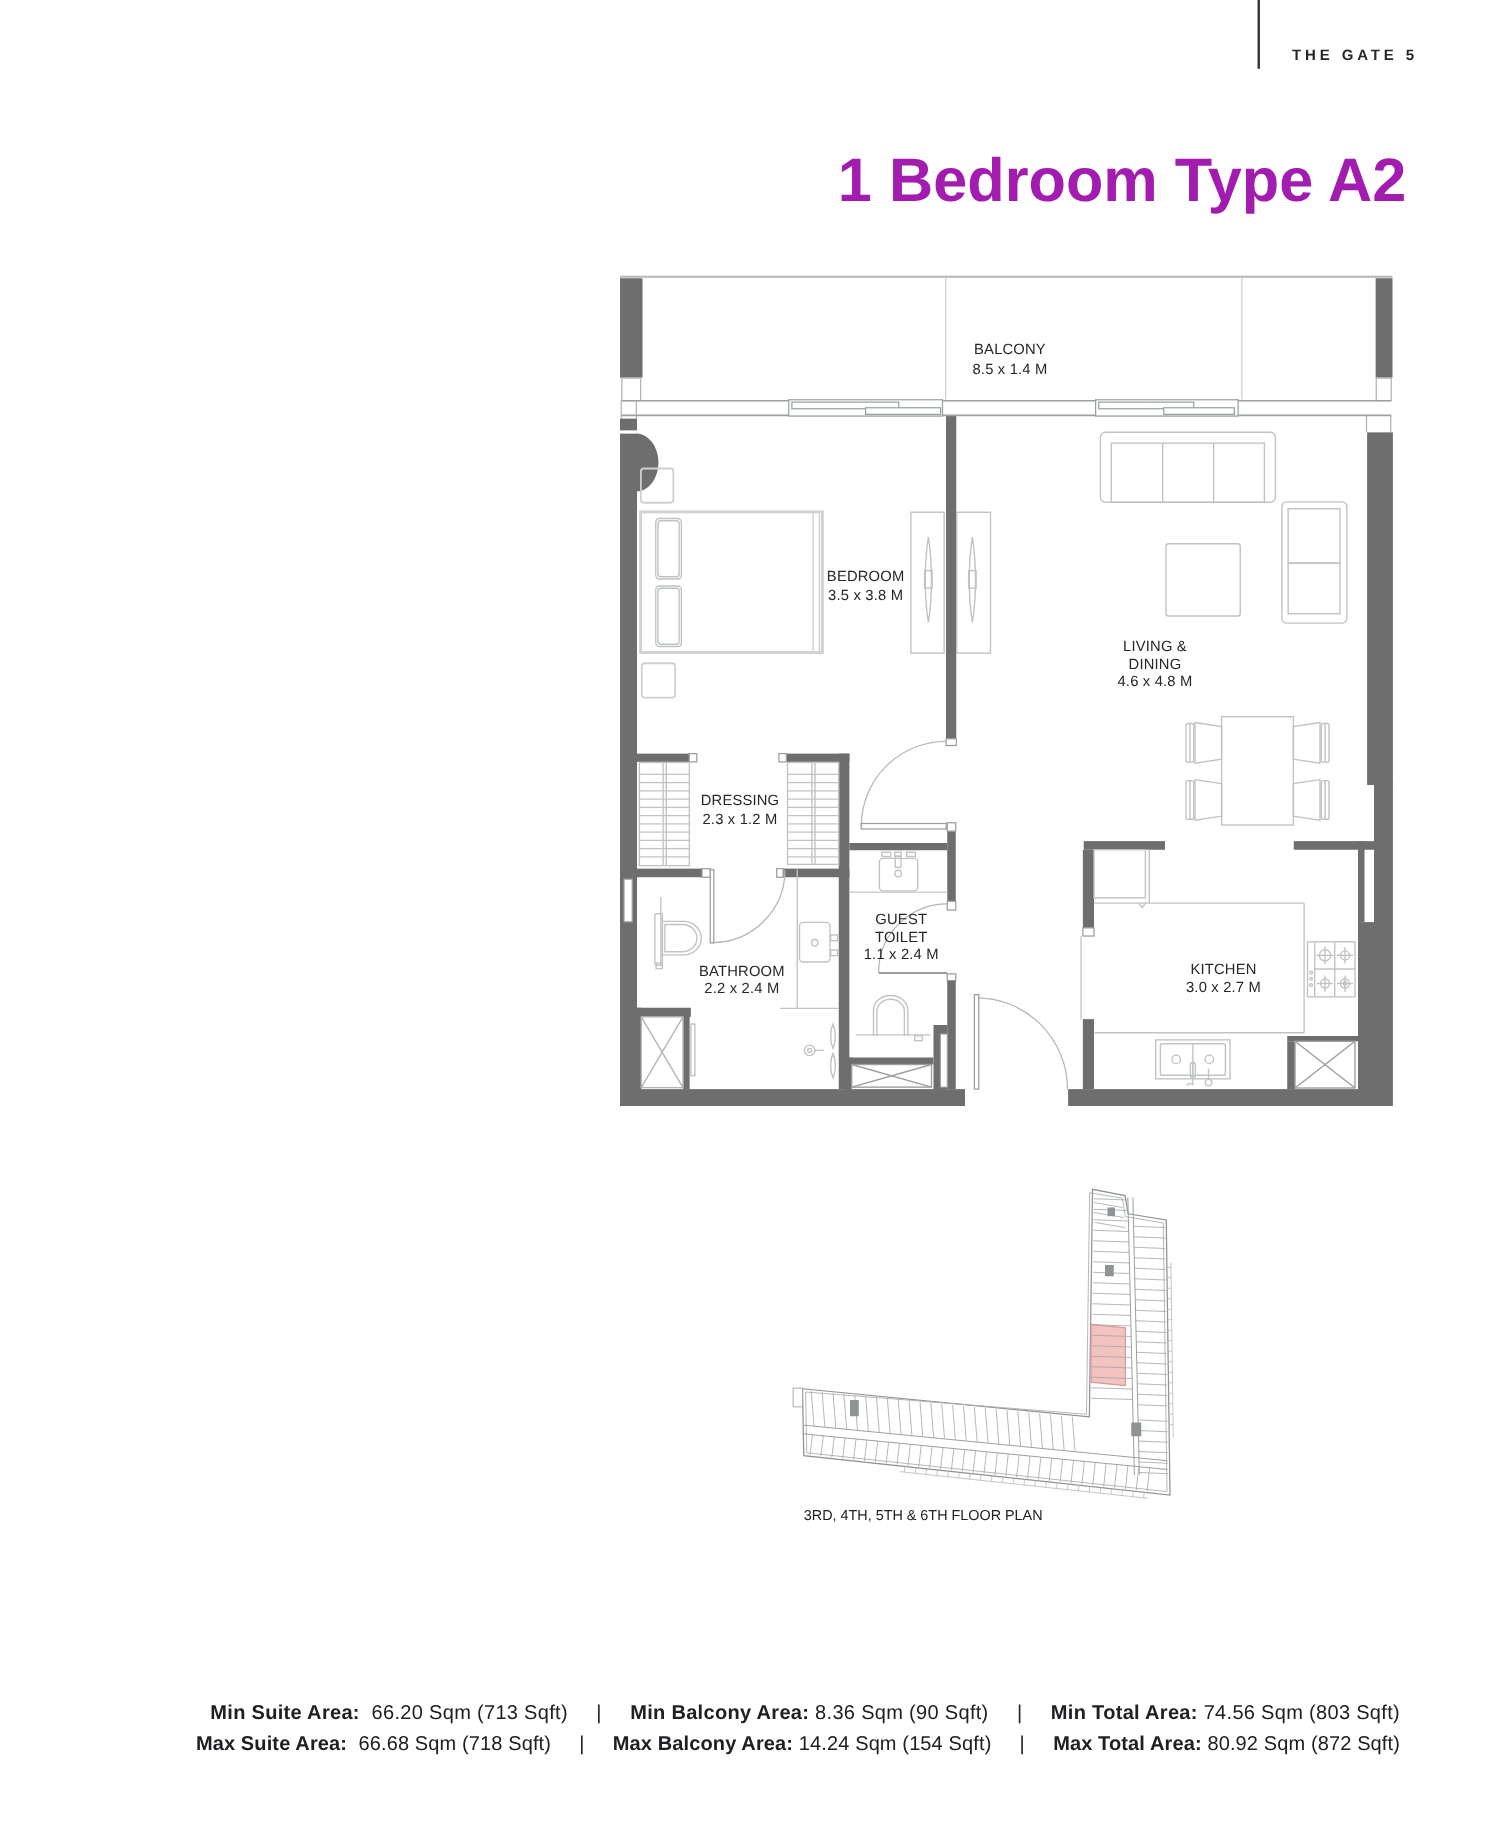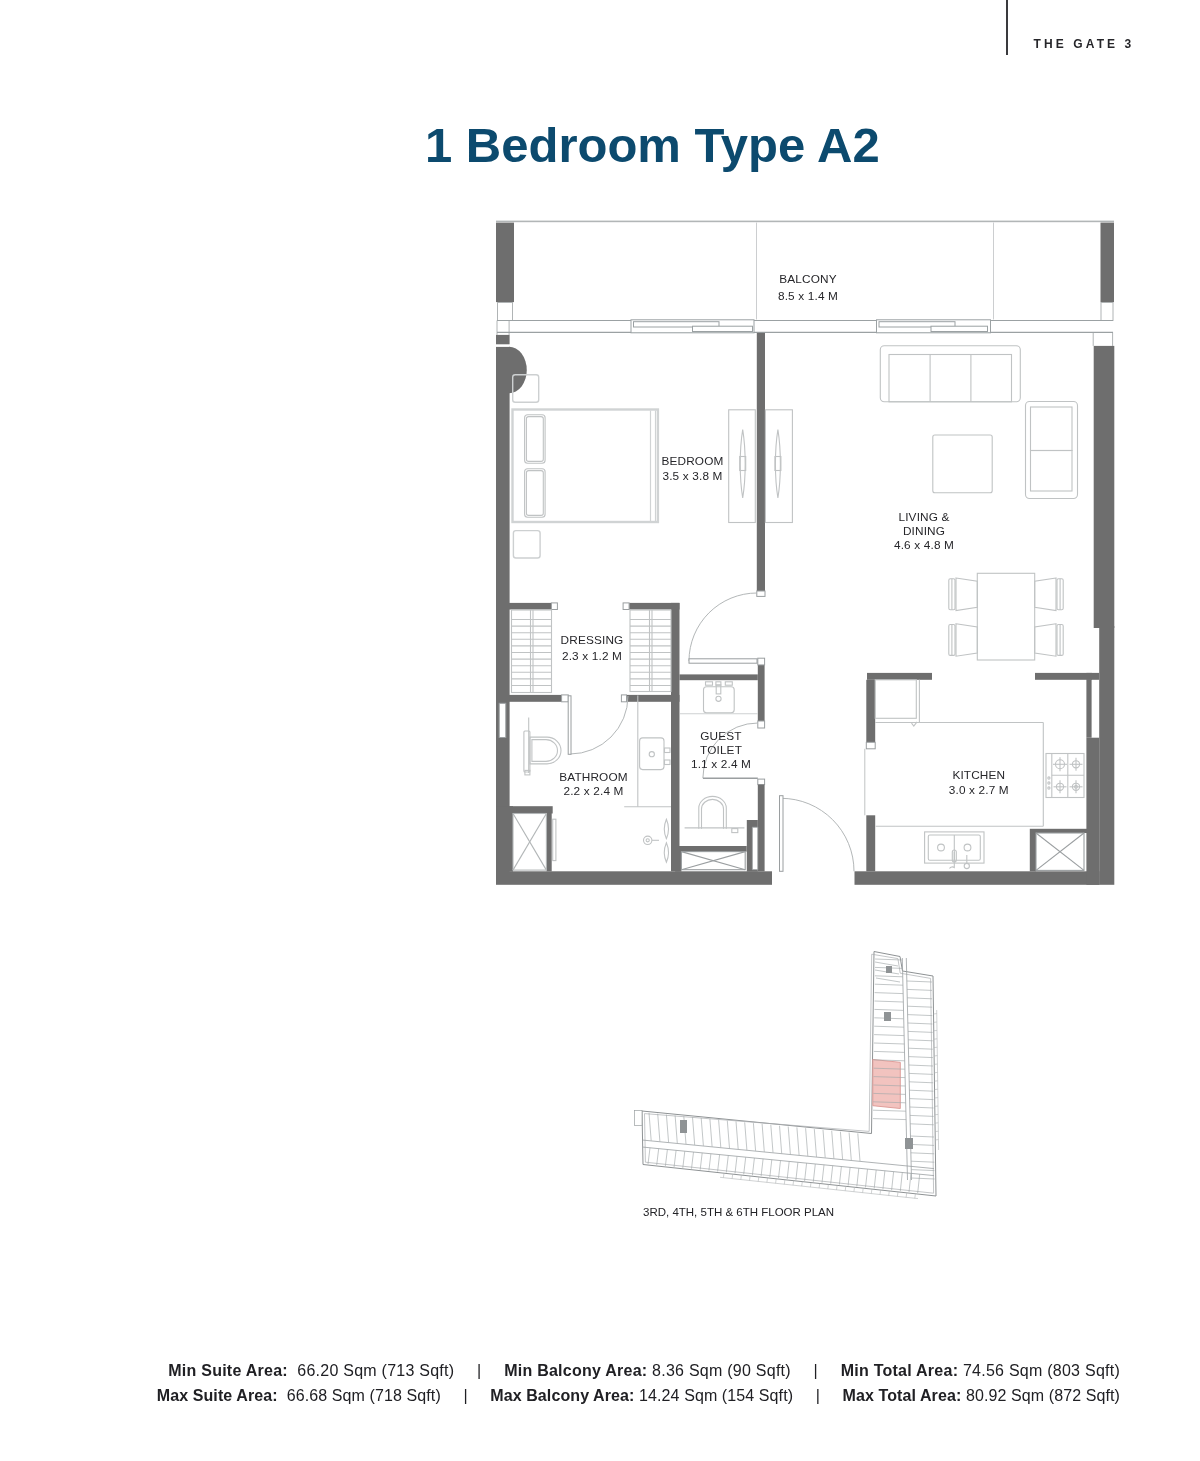--- a/index.html
+++ b/index.html
@@ -6,23 +6,23 @@
   body{width:1200px;height:1461px;position:relative;font-family:"Liberation Sans",sans-serif;}
   .abs{position:absolute;}
   svg text{font-family:"Liberation Sans",sans-serif;}
   .rlabel{fill:#26262a;font-size:11.8px;letter-spacing:0.15px;}
 </style>
 </head>
 <body>
 
 <div class="abs" style="left:1006px;top:0;width:1.5px;height:55px;background:#3a3a3e;"></div>
 
-<div class="abs" style="left:1014px;top:37px;width:140px;text-align:center;font-weight:bold;font-size:12px;letter-spacing:3.1px;color:#26262a;">THE GATE 3</div>
-
-<div class="abs" style="left:425px;top:117px;width:700px;font-weight:bold;font-size:49px;letter-spacing:0px;color:#0c4a6e;">1 Bedroom Type A2</div>
+<div class="abs" style="left:1014px;top:37px;width:140px;text-align:center;font-weight:bold;font-size:12px;letter-spacing:3.1px;color:#26262a;">THE GATE 5</div>
+
+<div class="abs" style="left:425px;top:117px;width:700px;text-align:right;font-weight:bold;font-size:49px;letter-spacing:0px;color:#a21caf;">1 Bedroom Type A2</div>
 
 <svg class="abs" style="left:0;top:0;" width="1200" height="1461" viewBox="0 0 1200 1461">
 <defs></defs>
 <g id="plan" fill="none" stroke-linecap="butt">
 
 <g>
 
 <rect x="496" y="220.6" width="618" height="1.6" fill="#b2b6b7"></rect>
 
 <rect x="496" y="222.6" width="18" height="79.5" fill="#6e6e6e"></rect>

